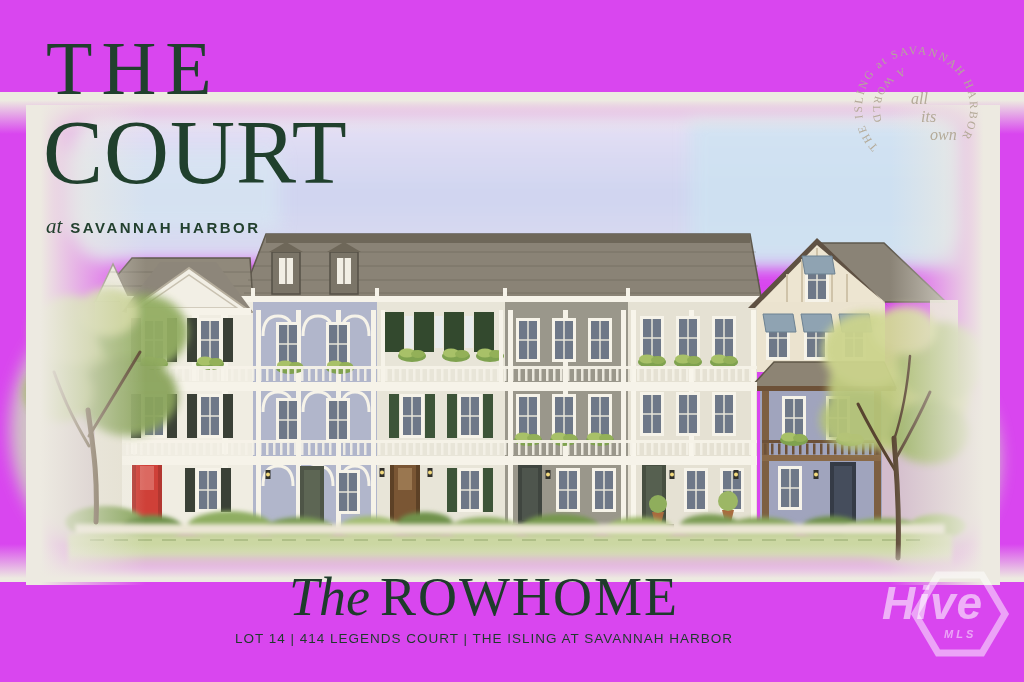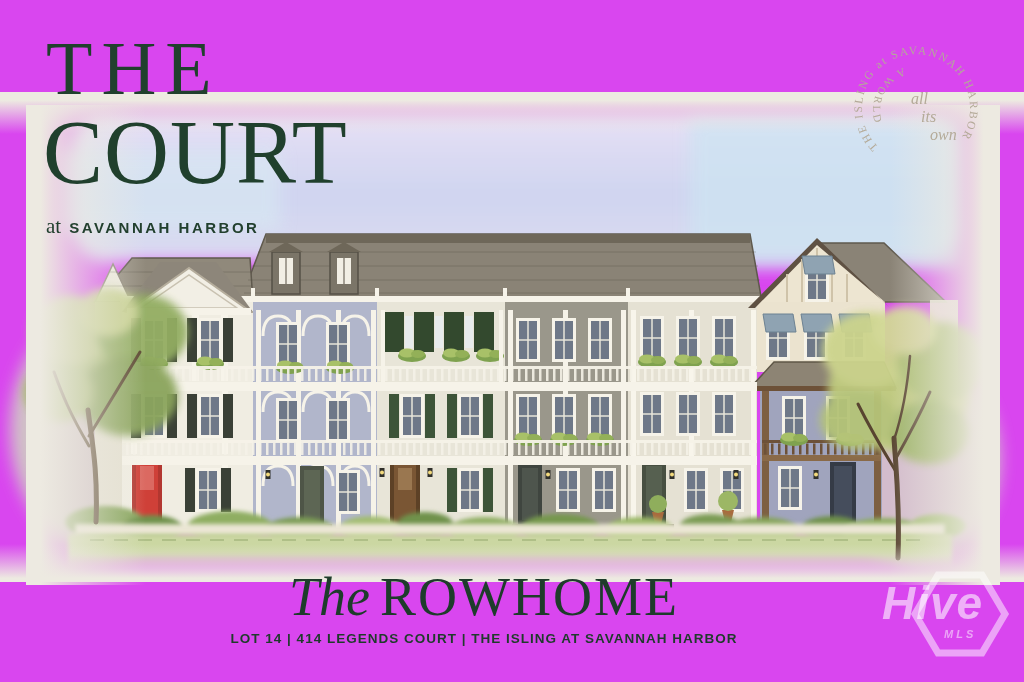--- a/index.html
+++ b/index.html
@@ -21,35 +21,35 @@
   .fade-bottom{left:0;bottom:100px;width:1024px;height:38px;
     background:linear-gradient(to top,#edeae1 10%,rgba(237,234,225,0));}
 
   .logo{position:absolute;left:46px;top:30px;z-index:5;color:#20402d;}
   .logo-the{font-family:"Liberation Serif","DejaVu Serif",serif;
     font-size:76px;letter-spacing:9px;line-height:1.0;}
   .logo-isling{font-family:"Liberation Serif","DejaVu Serif",serif;
     font-size:90px;letter-spacing:1px;line-height:1.0;margin-top:2px;margin-left:-3px;}
   .logo-tagline{margin-top:16px;display:flex;align-items:baseline;color:#22402e;}
   .logo-at{font-family:"Liberation Serif","DejaVu Serif",serif;
-    font-size:21px;margin-right:8px;}
+    font-style:italic;font-size:21px;margin-right:8px;}
   .logo-loc{font-weight:bold;font-size:15px;letter-spacing:2.5px;text-align:center;}
 
   .seal{position:absolute;left:833px;top:24px;width:168px;height:172px;z-index:5;}
   .seal text{fill:#b4aa98;}
   .seal .ring{font-family:"Liberation Serif","DejaVu Serif",serif;font-size:11.5px;letter-spacing:2px;}
   .seal .arc{font-family:"Liberation Serif","DejaVu Serif",serif;font-size:11px;letter-spacing:3px;}
   .seal .center{font-family:"Liberation Serif","DejaVu Serif",serif;
     font-style:italic;font-size:16px;}
 
   .headline{position:absolute;left:0;top:570px;width:968px;text-align:center;z-index:6;color:#1e3c2b;}
   .headline-title{font-family:"Liberation Serif","DejaVu Serif",serif;font-size:54px;line-height:1.0;}
   .headline-prefix{font-style:italic;margin-right:10px;}
   .headline-main{letter-spacing:2px;}
-  .headline-address{margin-top:7px;font-weight:bold;font-size:13.5px;letter-spacing:1px;}
+  .headline-address{margin-top:7px;font-weight:normal;font-size:13.5px;letter-spacing:1px;}
 
   .hive{position:absolute;right:10px;bottom:22px;width:136px;height:92px;z-index:7;font-style:italic;}
   .hive svg{position:absolute;right:2px;top:0;}
   .hive-brand{position:absolute;left:4px;top:8px;
     font-weight:bold;font-size:46px;letter-spacing:1px;color:rgba(255,255,255,0.58);}
   .hive-sub{position:absolute;left:66px;top:60px;
     font-weight:bold;font-size:11px;letter-spacing:3px;color:rgba(255,255,255,0.5);}
 </style>
 </head>
 <body>

